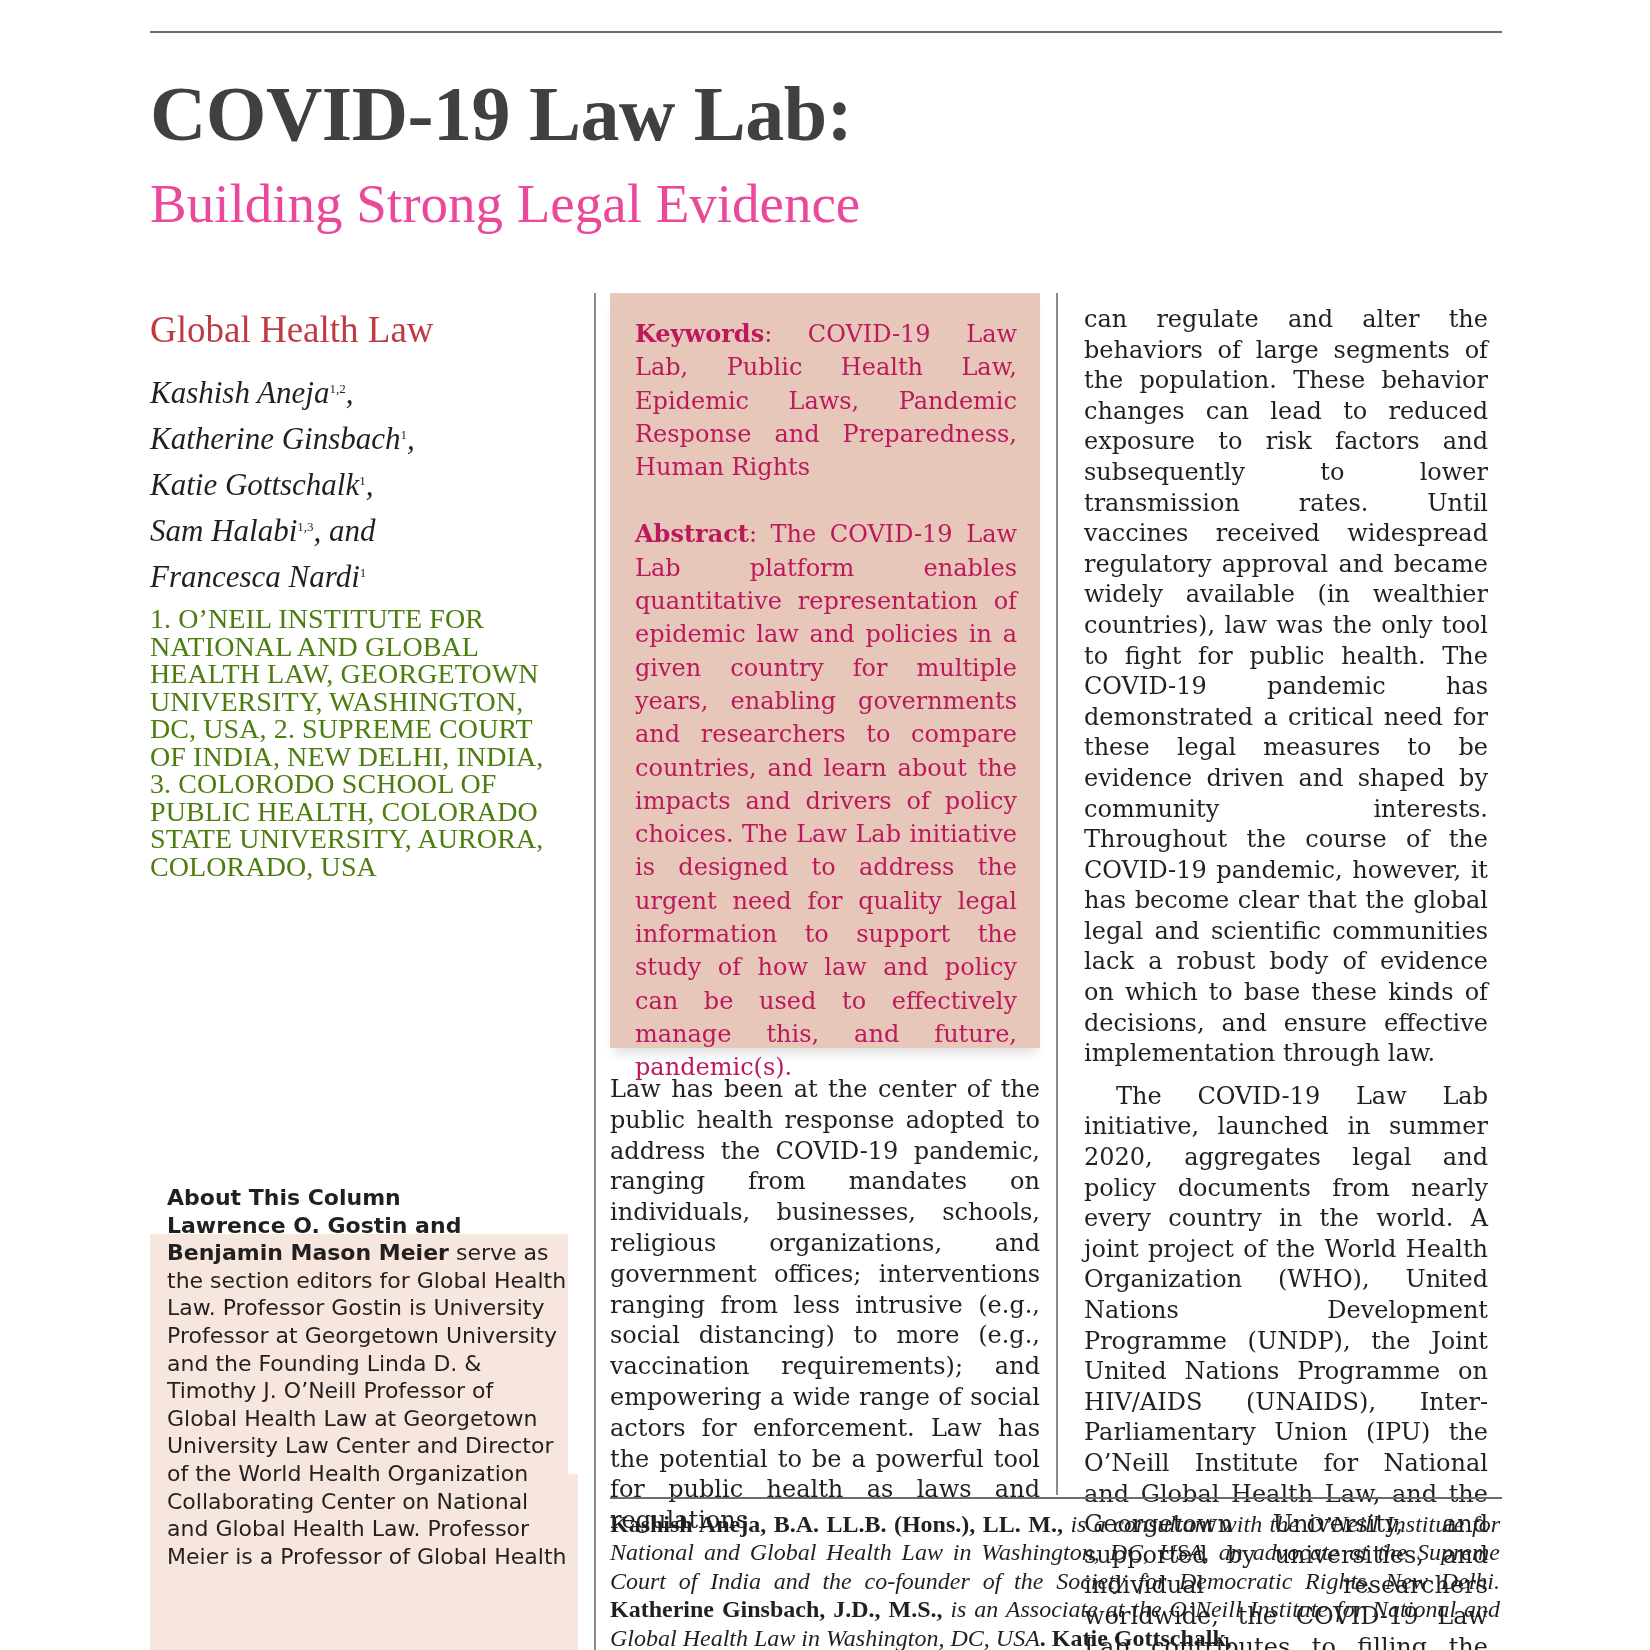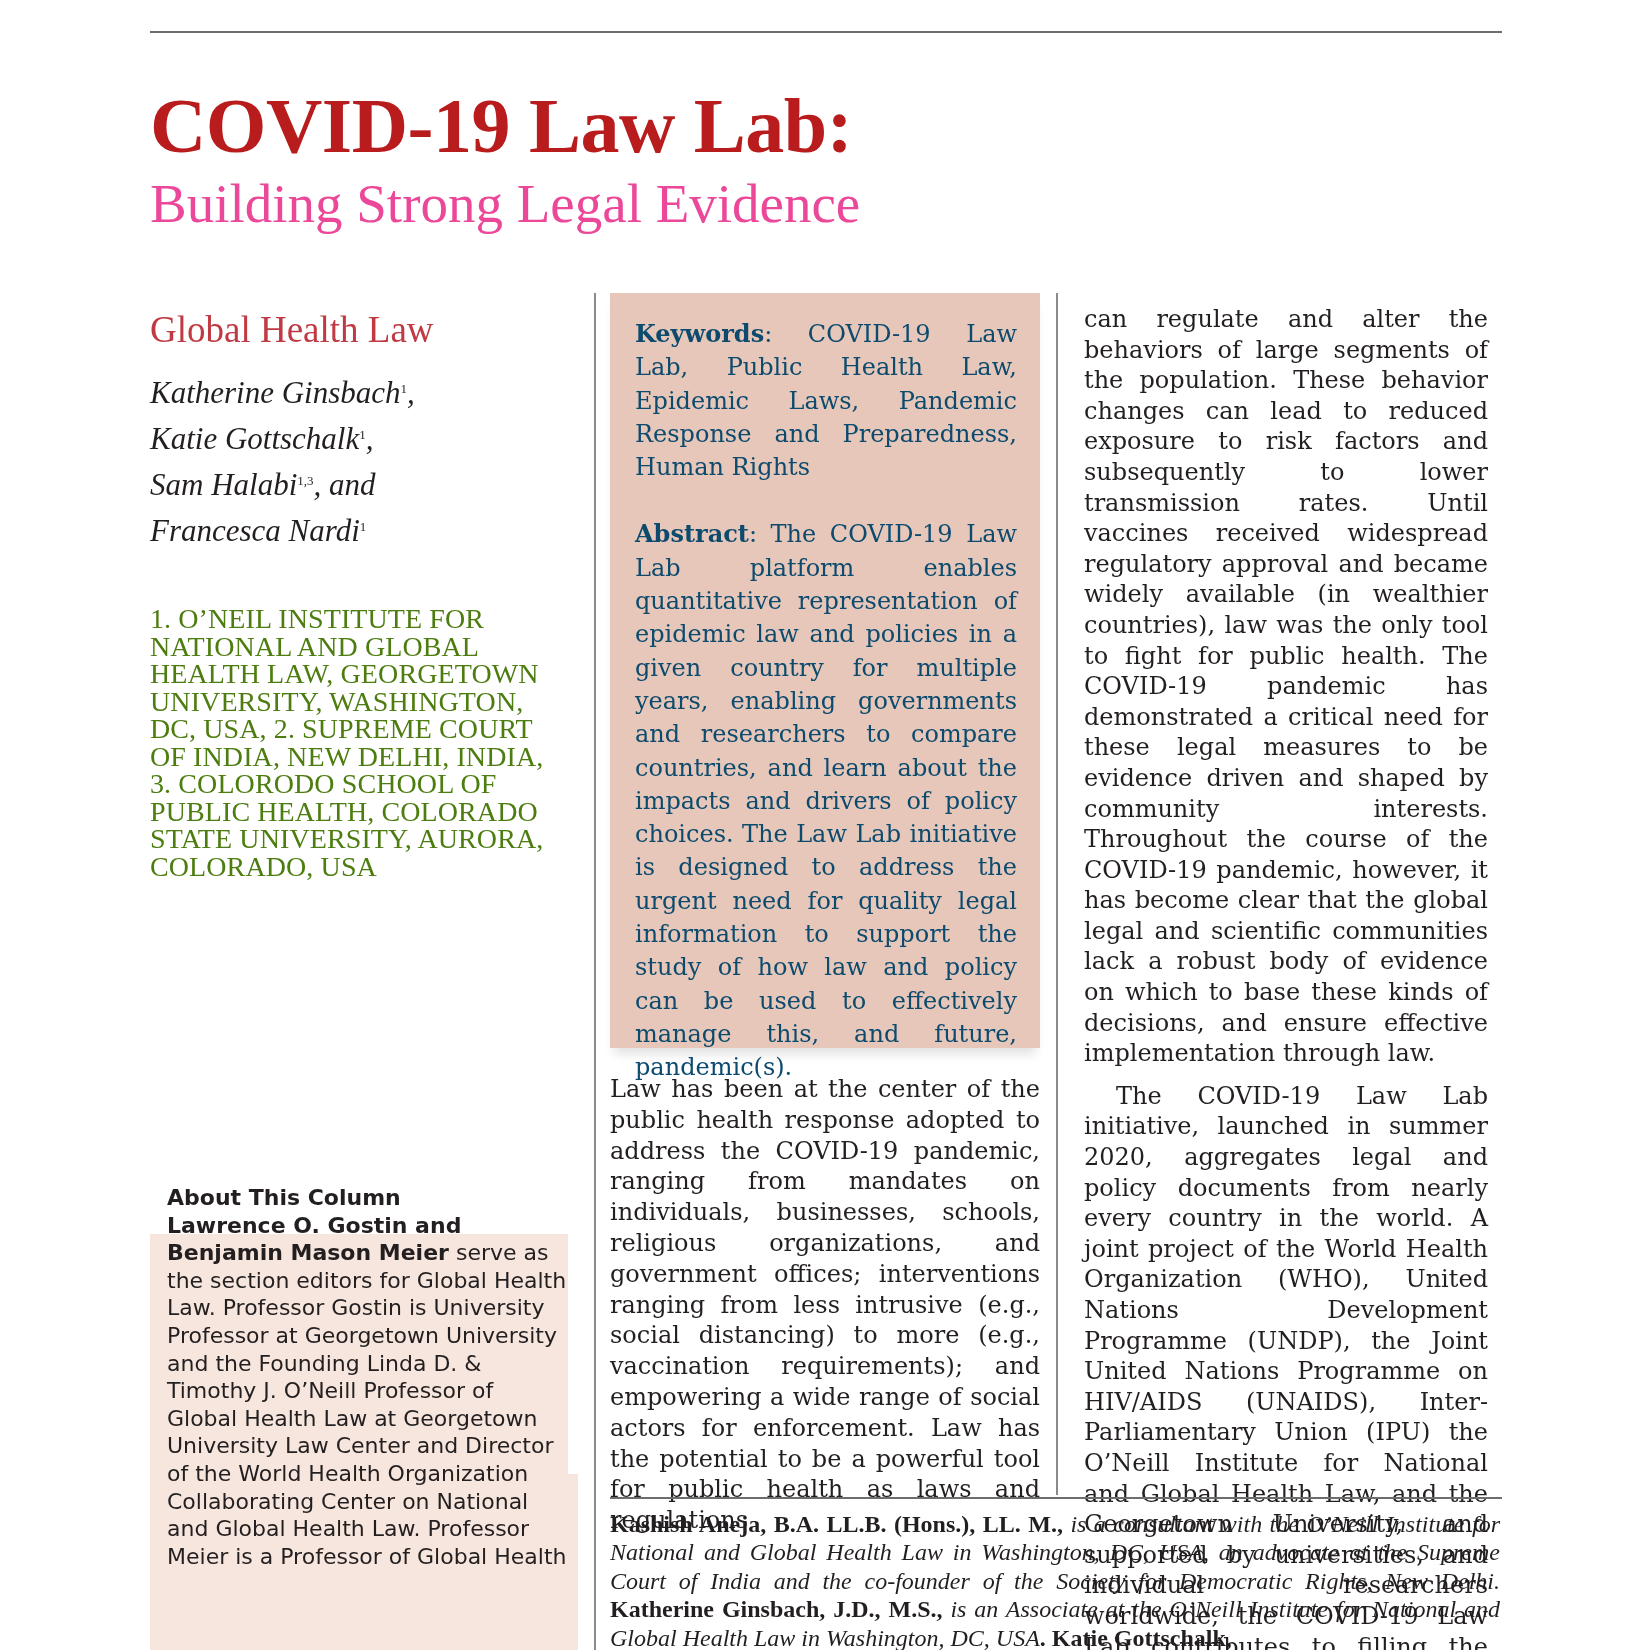--- a/index.html
+++ b/index.html
@@ -1,35 +1,35 @@
 <!DOCTYPE html>
 <html><head>
 <meta charset="utf-8">
 <style>
   html, body { margin:0; padding:0; background:#ffffff; }
   body { width:1650px; height:1650px; position:relative; overflow:hidden; color:#231f20;
          font-family:"DejaVu Serif", "Liberation Serif", serif; }
   .top-rule { position:absolute; left:150px; top:31px; width:1352px; height:2px; background:#6d6d6d; }
-  .title-red { position:absolute; left:150px; top:78px; font-family:"Liberation Serif", serif; font-weight:bold;
-               font-size:78px; color:#b91c1c; letter-spacing:-0.5px; line-height:96px; white-space:nowrap; }
+  .title-red { position:absolute; left:150px; top:66px; font-family:"Liberation Serif", serif; font-weight:bold;
+               font-size:78px; color:#404040; letter-spacing:-0.5px; line-height:96px; white-space:nowrap; }
   .title-black { position:absolute; left:150px; top:156px; font-family:"Liberation Serif", serif;
                  font-size:55px; color:#ec4899; line-height:96px; white-space:nowrap; }
   .section-label { position:absolute; left:150px; top:308px; font-family:"Liberation Serif", serif;
                    font-size:37px; color:#bf3a43; }
   .authors { position:absolute; left:150px; top:368px; font-family:"Liberation Serif", serif; font-style:italic;
              font-size:31px; line-height:42px; color:#231f20; }
   .authors sup { font-size:13px; font-style:normal; vertical-align:10px; }
   .affil { position:absolute; left:150px; top:605px; width:420px; font-family:"Liberation Serif", serif;
            font-size:28px; line-height:27.5px; color:#4d7c0f; letter-spacing:0.1px; }
   .col-rule-1 { position:absolute; left:594px; top:293px; width:2px; height:1357px; background:#8a8a8a; }
   .col-rule-2 { position:absolute; left:1056px; top:293px; width:2px; height:1202px; background:#8a8a8a; }
   .kw-box { position:absolute; left:610px; top:293px; width:430px; height:755px; background:#e6c7b9;
             box-shadow:0 10px 10px -4px rgba(0,0,0,0.12); }
   .kw-inner { position:absolute; left:25px; top:24px; width:382px; font-family:"DejaVu Serif", serif;
-              font-size:24px; line-height:33.3px; text-align:justify; color:#0c4a6e; }
+              font-size:24px; line-height:33.3px; text-align:justify; color:#be185d; }
   .kw-inner b { font-weight:bold; }
   .kw-inner p { margin:0 0 33px 0; }
   .body-col-mid { position:absolute; left:610px; top:1074px; width:430px; font-family:"DejaVu Serif", serif;
                   font-size:24px; line-height:30.8px; text-align:justify; color:#231f20; margin:0; }
   .body-col-right { position:absolute; left:1072px; top:292px; width:428px; font-family:"DejaVu Serif", serif;
                     font-size:24px; line-height:30.6px; text-align:justify; color:#231f20; }
   .body-col-right p { margin:12px; }
   .body-col-right p.indent { text-indent:32px; }
   .about-box { position:absolute; left:150px; top:1234px; width:418px; height:240px; background:#f6e6dd; }
   .about-box-lower { position:absolute; left:150px; top:1474px; width:428px; height:176px; background:#f6e6dd; }
@@ -46,20 +46,21 @@
 <body>
 
 <div class="top-rule"></div>
 
 <div class="title-red">COVID-19 Law Lab:</div>
 <div class="title-black">Building Strong Legal Evidence</div>
 
 <div class="section-label">Global Health Law</div>
 
 <div class="authors">
+  <div><span>Kashish Aneja</span><sup>1,2</sup><span>,</span></div>
   <div><span>Katherine Ginsbach</span><sup>1</sup><span>,</span></div>
   <div><span>Katie Gottschalk</span><sup>1</sup><span>,</span></div>
   <div><span>Sam Halabi</span><sup>1,3</sup><span>, and</span></div>
   <div><span>Francesca Nardi</span><sup>1</sup><span></span></div>
 </div>
 
 <div class="affil">1. O’NEIL INSTITUTE FOR NATIONAL AND GLOBAL HEALTH LAW, GEORGETOWN UNIVERSITY, WASHINGTON, DC, USA, 2. SUPREME COURT OF INDIA, NEW DELHI, INDIA, 3. COLORODO SCHOOL OF PUBLIC HEALTH, COLORADO STATE UNIVERSITY, AURORA, COLORADO, USA</div>
 
 <div class="col-rule-1"></div>
 <div class="col-rule-2"></div>

